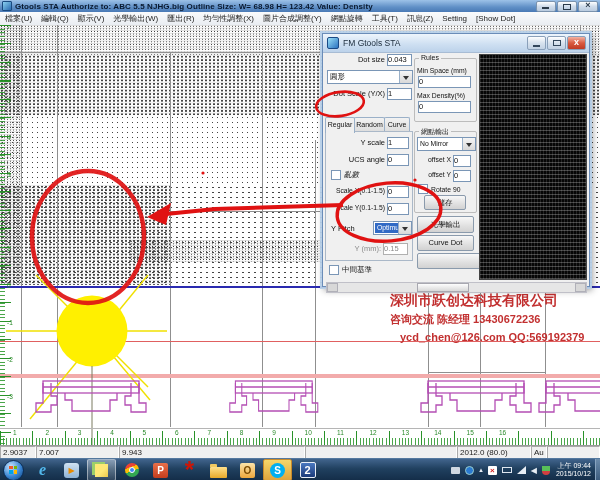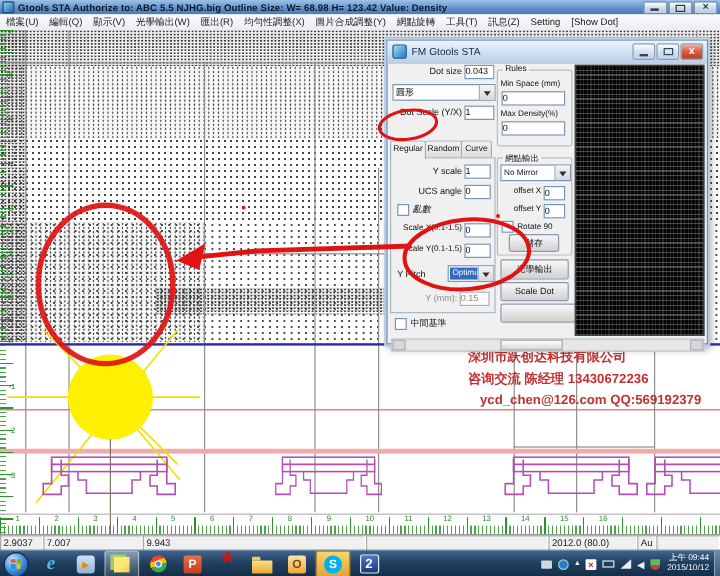--- a/index.html
+++ b/index.html
@@ -29,21 +29,21 @@
   .d-sparse{background-size:5px 5px;}
   .d-xsparse{background-size:6px 5px;}
   .gline{position:absolute;background:#8f8f8f;}
   .redline{position:absolute;background:#e06060;height:1px;}
   #pinkline{background:#f2abab;height:4px;}
   #blueline{background:#2a2ab0;height:2px;}
   .rl{position:absolute;color:#2a8a2a;font-size:6.5px;line-height:7px;}
   #vruler-ticks{left:0;top:0;width:14px;height:420px;background-image:repeating-linear-gradient(to bottom,rgba(42,150,42,.85) 0 1px,transparent 1px 3.7px),repeating-linear-gradient(to bottom,rgba(30,140,30,.95) 0 1px,transparent 1px 18.5px);background-size:5px 100%,11px 100%;background-repeat:no-repeat;}
   #hruler-ticks{left:0;top:403px;width:600px;height:17px;background-image:repeating-linear-gradient(to right,rgba(42,150,42,.85) 0 1px,transparent 1px 3.24px),repeating-linear-gradient(to right,rgba(30,140,30,.95) 0 1px,transparent 1px 32.4px);background-size:100% 8px,100% 15px;background-position:0 9px,0 2px;background-repeat:no-repeat;border-top:1px solid #b5b5b5;}
   #watermark{left:390px;top:268px;width:205px;color:#c23030;font-weight:bold;line-height:1;}
-  #watermark .wl1{font-size:11px;letter-spacing:0;}
+  #watermark .wl1{font-size:14px;letter-spacing:0;}
   #watermark .wl2{font-size:11px;margin-top:7px;}
   #watermark .wl3{font-size:11px;margin-top:7px;margin-left:10px;}
 
   
   #dialog{left:322px;top:33px;width:266px;height:252px;background:#f0f0f0;border:1px solid #6a8cb8;box-shadow:0 0 0 2px rgba(183,208,232,.95),2px 3px 7px rgba(0,0,0,.45);font-size:7.5px;color:#111;}
   #dlg-title{left:0;top:0;width:100%;height:18px;background:linear-gradient(#eef5fc,#cfe0f2 55%,#bcd2ea);display:flex;align-items:center;border-bottom:1px solid #a8bcd4;}
   #dlg-icon{width:10px;height:10px;margin:0 4px;background:linear-gradient(135deg,#9ae0f8,#2a72c0);border-radius:2px;border:1px solid #1a4a86;flex:none;}
   #dlg-title-text{font-size:8.5px;color:#1a2a3a;}
   #dlg-controls{margin-left:auto;display:flex;gap:1px;padding-right:3px;}
   .dc{width:17px;height:12px;border:1px solid #8aa0ba;border-radius:2px;background:linear-gradient(#fff,#d7e2ee 50%,#c2d2e4);position:relative;}
@@ -302,21 +302,21 @@
     <div class="fld" style="left:130px;top:121px;width:16px;">0</div>
     <span class="lbl" style="left:94px;top:137px;width:34px;font-size:6.8px;">offset Y</span>
     <div class="fld" style="left:130px;top:136px;width:16px;">0</div>
     <div class="chk" style="left:95px;top:150px;font-size:6.8px;">
       <span class="box"></span>
         <span>Rotate 90</span>
     </div>
     <div class="btn" style="left:101px;top:161px;width:40px;height:13px;line-height:13px;">儲存</div>
 
     <div class="btn" style="left:94px;top:182px;width:55px;height:15px;line-height:15px;">光學輸出</div>
-    <div class="btn" style="left:94px;top:201px;width:55px;height:14px;line-height:14px;">Scale Dot</div>
+    <div class="btn" style="left:94px;top:201px;width:55px;height:14px;line-height:14px;">Curve Dot</div>
     <div class="btn" style="left:94px;top:219px;width:55px;height:14px;line-height:14px;padding-left:48px;">OK</div>
 
     <div id="preview" class="abs" style="top:20px;height:224px;"></div>
 
     <div id="dlg-scroll" class="abs" style="top:248px;">
       <span class="scroll-arrow" style="left:0;"></span>
       <span class="scroll-arrow" style="right:0;"></span>
       <span class="thumb"></span>
     </div>
   </div>

